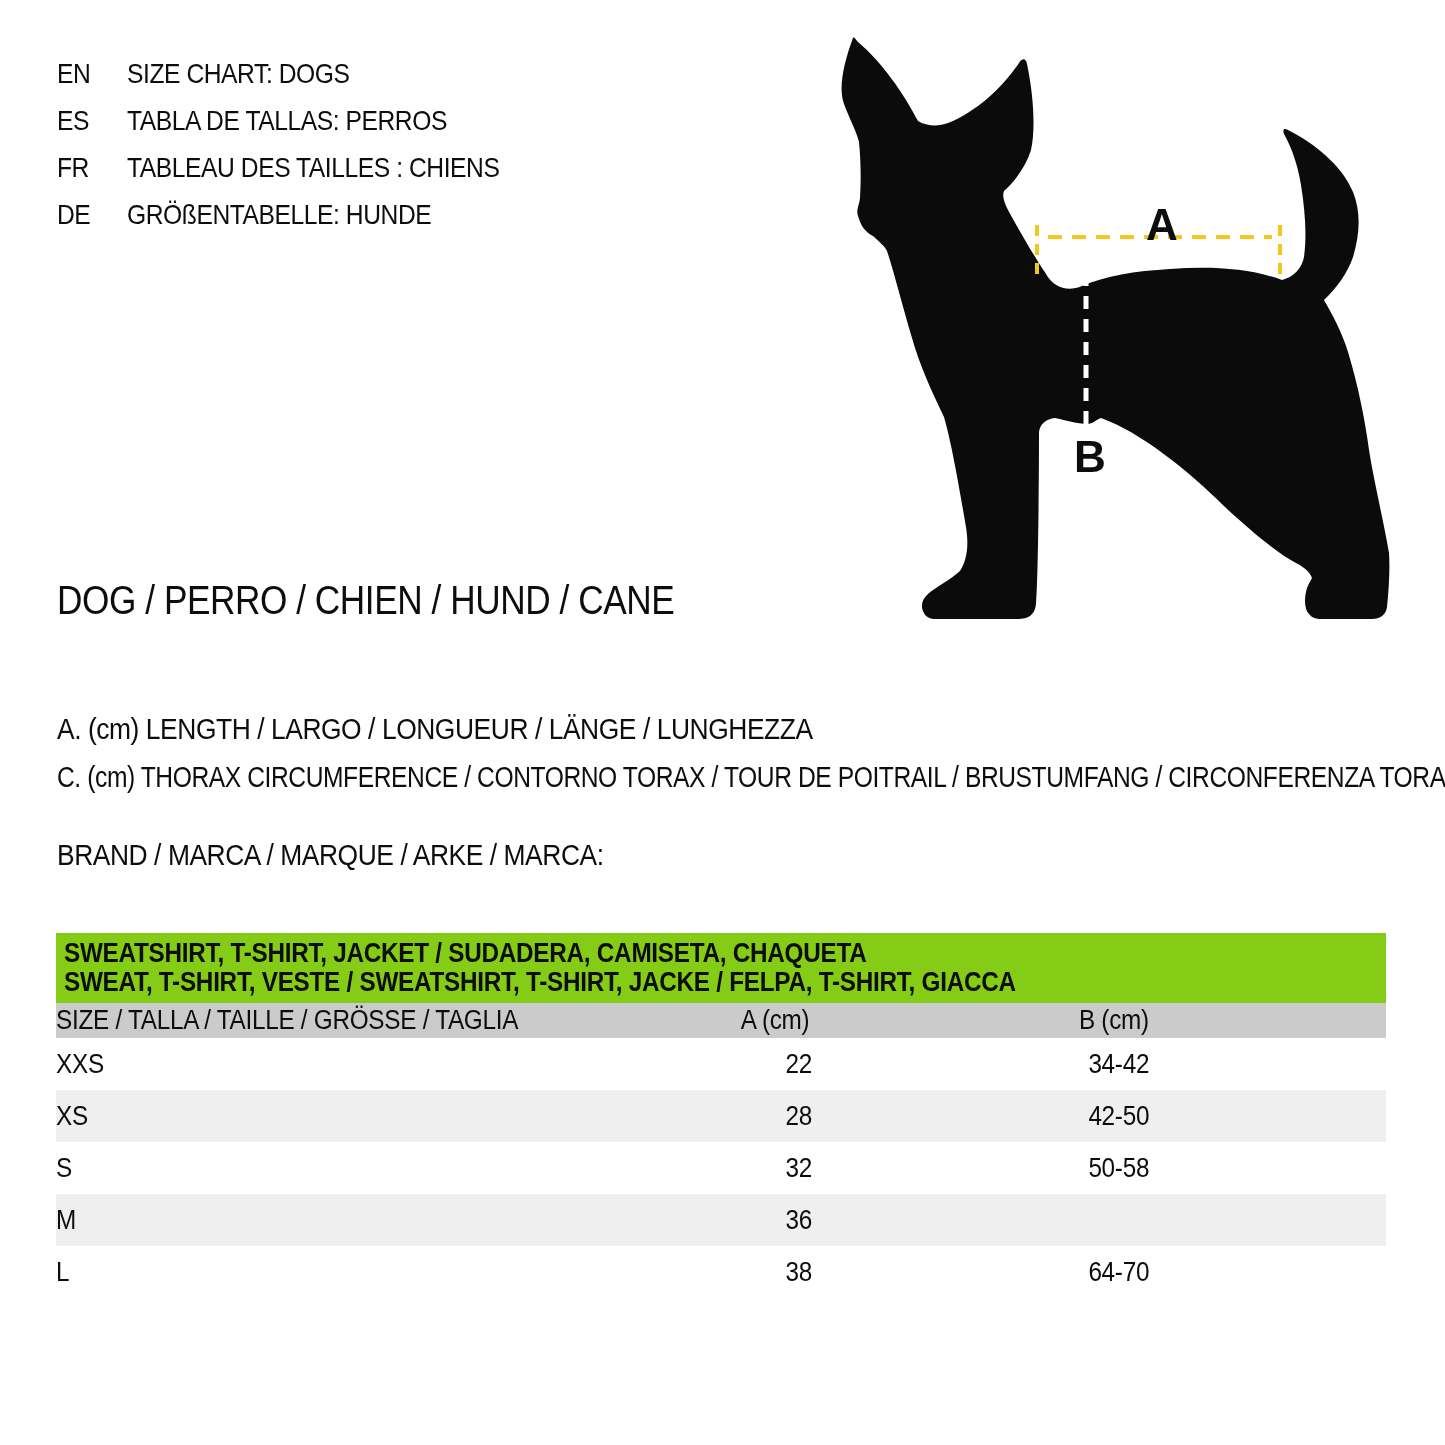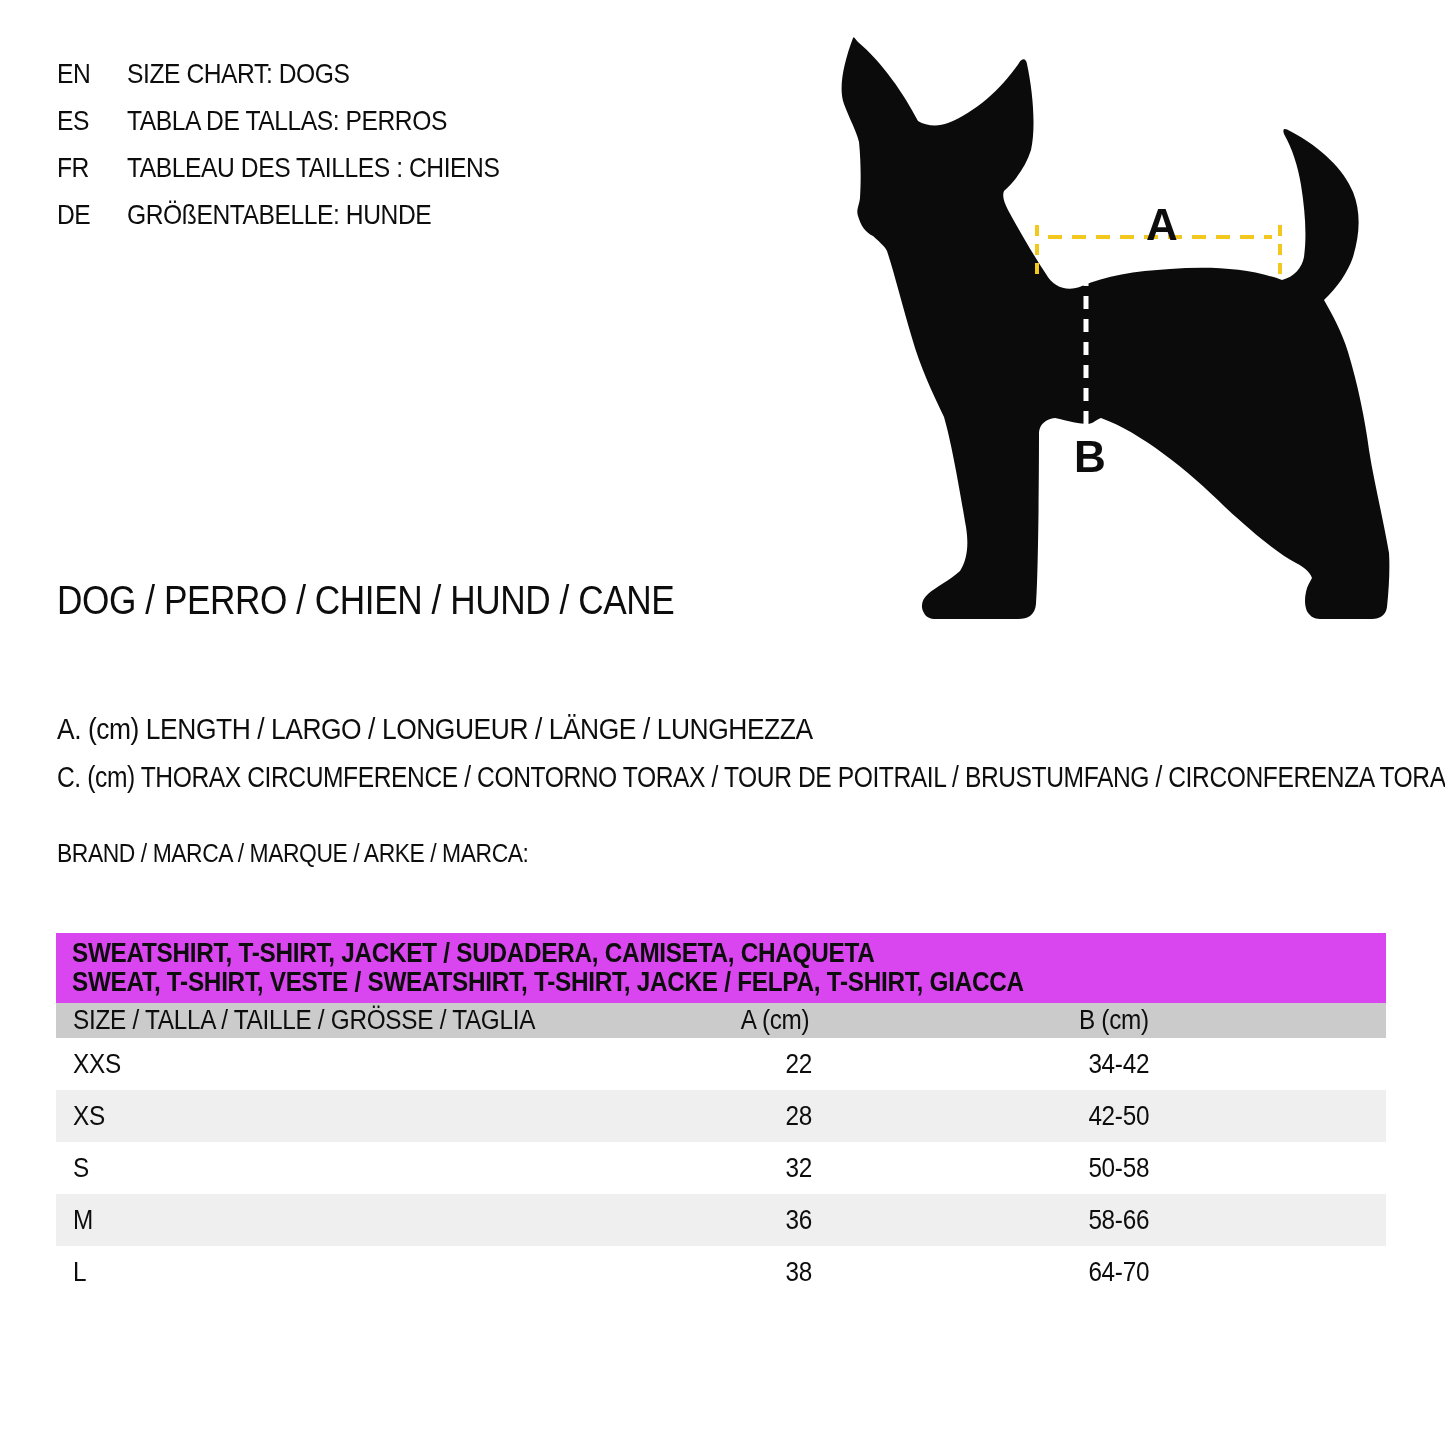--- a/index.html
+++ b/index.html
@@ -16,31 +16,31 @@
   
   .lang-list{left:57px;top:50px;font-size:28px;letter-spacing:-0.5px;}
   .lang-row{display:flex;height:47px;align-items:center;}
   .lang-code{width:70px;flex:0 0 70px;}
 
   .dog-label{left:57px;top:578px;font-size:40px;letter-spacing:-0.5px;}
 
   .measure{left:57px;top:705px;font-size:30px;letter-spacing:-0.5px;}
   .measure .m-line{height:48px;display:flex;align-items:center;}
 
-  .brand-line{left:57px;top:838px;font-size:26px;letter-spacing:-0.5px;}
+  .brand-line{left:57px;top:838px;font-size:30px;letter-spacing:-0.5px;}
 
   
   .size-table{left:56px;top:933px;width:1330px;}
-  .band{background:#d946ef;padding:6px 0 6px 16px;}
+  .band{background:#84cc16;padding:6px 0 6px 8px;}
   .band div{font-size:27px;font-weight:700;line-height:29px;letter-spacing:-0.3px;}
   .tgrid{display:grid;grid-template-columns:645px 112px 340px 1fr;align-items:center;font-size:27px;letter-spacing:-0.3px;}
   .thead{background:#CBCBCB;height:35px;}
   .trow{height:52px;background:#ffffff;}
   .trow.alt{background:#EFEFEF;}
-  .cell-size{padding-left:17px;text-align:left;}
+  .cell-size{padding-left:0;text-align:left;}
   .cell-a,.cell-b{text-align:right;}
   .cell-a .cond90,.cell-b .cond90{transform-origin:center center;}
 
   
   .dog-svg{left:820px;top:20px;width:600px;height:640px;}
 </style>
 </head>
 <body>
 
 <div class="abs lang-list">
@@ -170,21 +170,20 @@
   </div>
   <div class="tgrid trow">
     <div class="cell-size"><span class="cond90">S</span></div>
     <div class="cell-a"><span class="cond90">32</span></div>
     <div class="cell-b"><span class="cond90">50-58</span></div>
     <div></div>
   </div>
   <div class="tgrid trow alt">
     <div class="cell-size"><span class="cond90">M</span></div>
     <div class="cell-a"><span class="cond90">36</span></div>
-    <div class="cell-b"><span class="cond90">58-66</span></div>
     <div></div>
   </div>
   <div class="tgrid trow">
     <div class="cell-size"><span class="cond90">L</span></div>
     <div class="cell-a"><span class="cond90">38</span></div>
     <div class="cell-b"><span class="cond90">64-70</span></div>
     <div></div>
   </div>
 </div>
 

